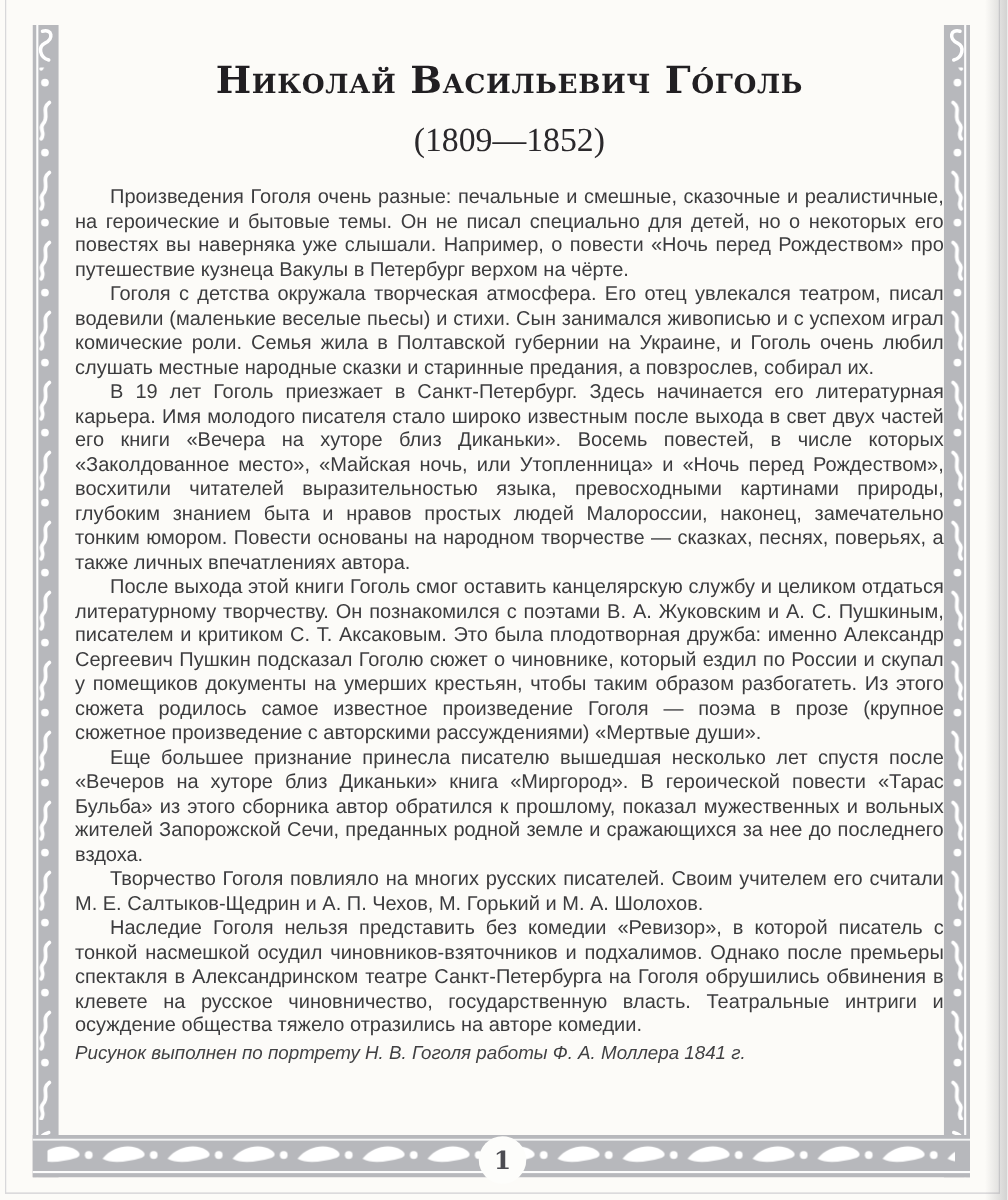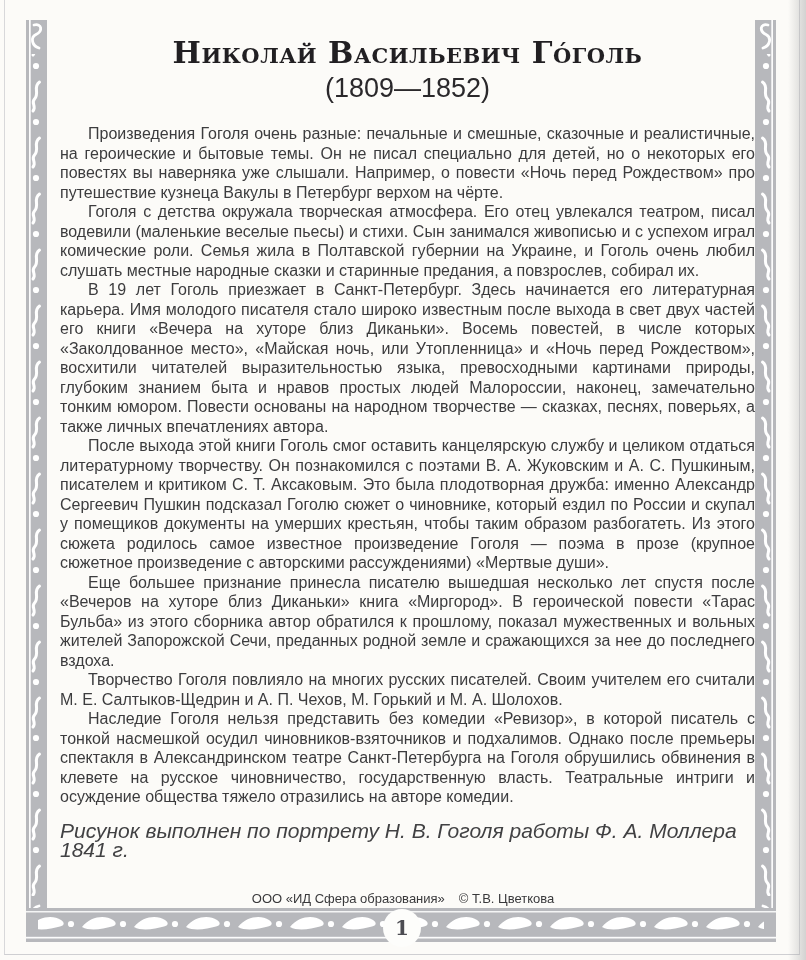--- a/index.html
+++ b/index.html
@@ -21,35 +21,35 @@
 
   .page-num-circle {
     position:absolute; left:383px; top:909px; width:38px; height:38px;
     border-radius:50%; background:#fdfdfb;
     display:flex; align-items:center; justify-content:center;
     font-family:"DejaVu Serif", serif; font-weight:700; font-size:20px; color:#4c4c52;
   }
 
   .content { position:absolute; left:60px; top:34px; width:695px; }
   h1.title {
-    margin:0; text-align:center; color:#211f22;
+    margin:12px; text-align:center; color:#211f22;
     font-family:"DejaVu Serif", serif; font-weight:700;
     font-variant:small-caps; font-size:30px; line-height:37px; letter-spacing:0.5px;
   }
   .years {
     text-align:center; color:#2a282b;
-    font-family:Liberation Sans, sans-serif; font-size:27px; line-height:34px;
+    font-family:Liberation Serif, serif; font-size:27px; line-height:34px;
     margin-bottom:19px;
   }
   .article p {
     margin:0; text-indent:28px; text-align:justify;
     font-size:16px; line-height:19.5px; color:#3c3c3e;
   }
   .caption {
-    margin-top:14px; font-style:italic; font-size:21px; line-height:19px; color:#414143;
+    margin-top:2px; font-style:italic; font-size:15px; line-height:19px; color:#414143;
   }
 
   .watermark {
     position:absolute; left:50%; top:448px; transform:translateX(-50%);
     white-space:nowrap; pointer-events:none;
     font-weight:700; font-size:54px; letter-spacing:3px;
     color:rgba(232,229,226,0.45);
     -webkit-text-stroke:1.5px rgba(172,168,165,0.45);
   }
 
@@ -136,19 +136,16 @@
       <p>После выхода этой книги Гоголь смог оставить канцелярскую службу и целиком отдаться литературному творчеству. Он познакомился с поэтами В. А. Жуковским и А. С. Пушкиным, писателем и критиком С. Т. Аксаковым. Это была плодотворная дружба: именно Александр Сергеевич Пушкин подсказал Гоголю сюжет о чиновнике, который ездил по России и скупал у помещиков документы на умерших крестьян, чтобы таким образом разбогатеть. Из этого сюжета родилось самое известное произведение Гоголя — поэма в прозе (крупное сюжетное произведение с авторскими рассуждениями) «Мертвые души».</p>
       <p>Еще большее признание принесла писателю вышедшая несколько лет спустя после «Вечеров на хуторе близ Диканьки» книга «Миргород». В героической повести «Тарас Бульба» из этого сборника автор обратился к прошлому, показал мужественных и вольных жителей Запорожской Сечи, преданных родной земле и сражающихся за нее до последнего вздоха.</p>
       <p>Творчество Гоголя повлияло на многих русских писателей. Своим учителем его считали М. Е. Салтыков-Щедрин и А. П. Чехов, М. Горький и М. А. Шолохов.</p>
       <p>Наследие Гоголя нельзя представить без комедии «Ревизор», в которой писатель с тонкой насмешкой осудил чиновников-взяточников и подхалимов. Однако после премьеры спектакля в Александринском театре Санкт-Петербурга на Гоголя обрушились обвинения в клевете на русское чиновничество, государственную власть. Театральные интриги и осуждение общества тяжело отразились на авторе комедии.</p>
     </div>
 
     <div class="caption">Рисунок выполнен по портрету Н. В. Гоголя работы Ф. А. Моллера 1841 г.</div>
   </div>
 
   <div class="footer">
-    <div class="pubs">
-      <span>ООО «ИД Сфера образования»</span><span class="copy">© Т.В. Цветкова</span>
-    </div>
   </div>
 
   <div class="scan-edge"></div>
 </div>
 
 </body></html>

